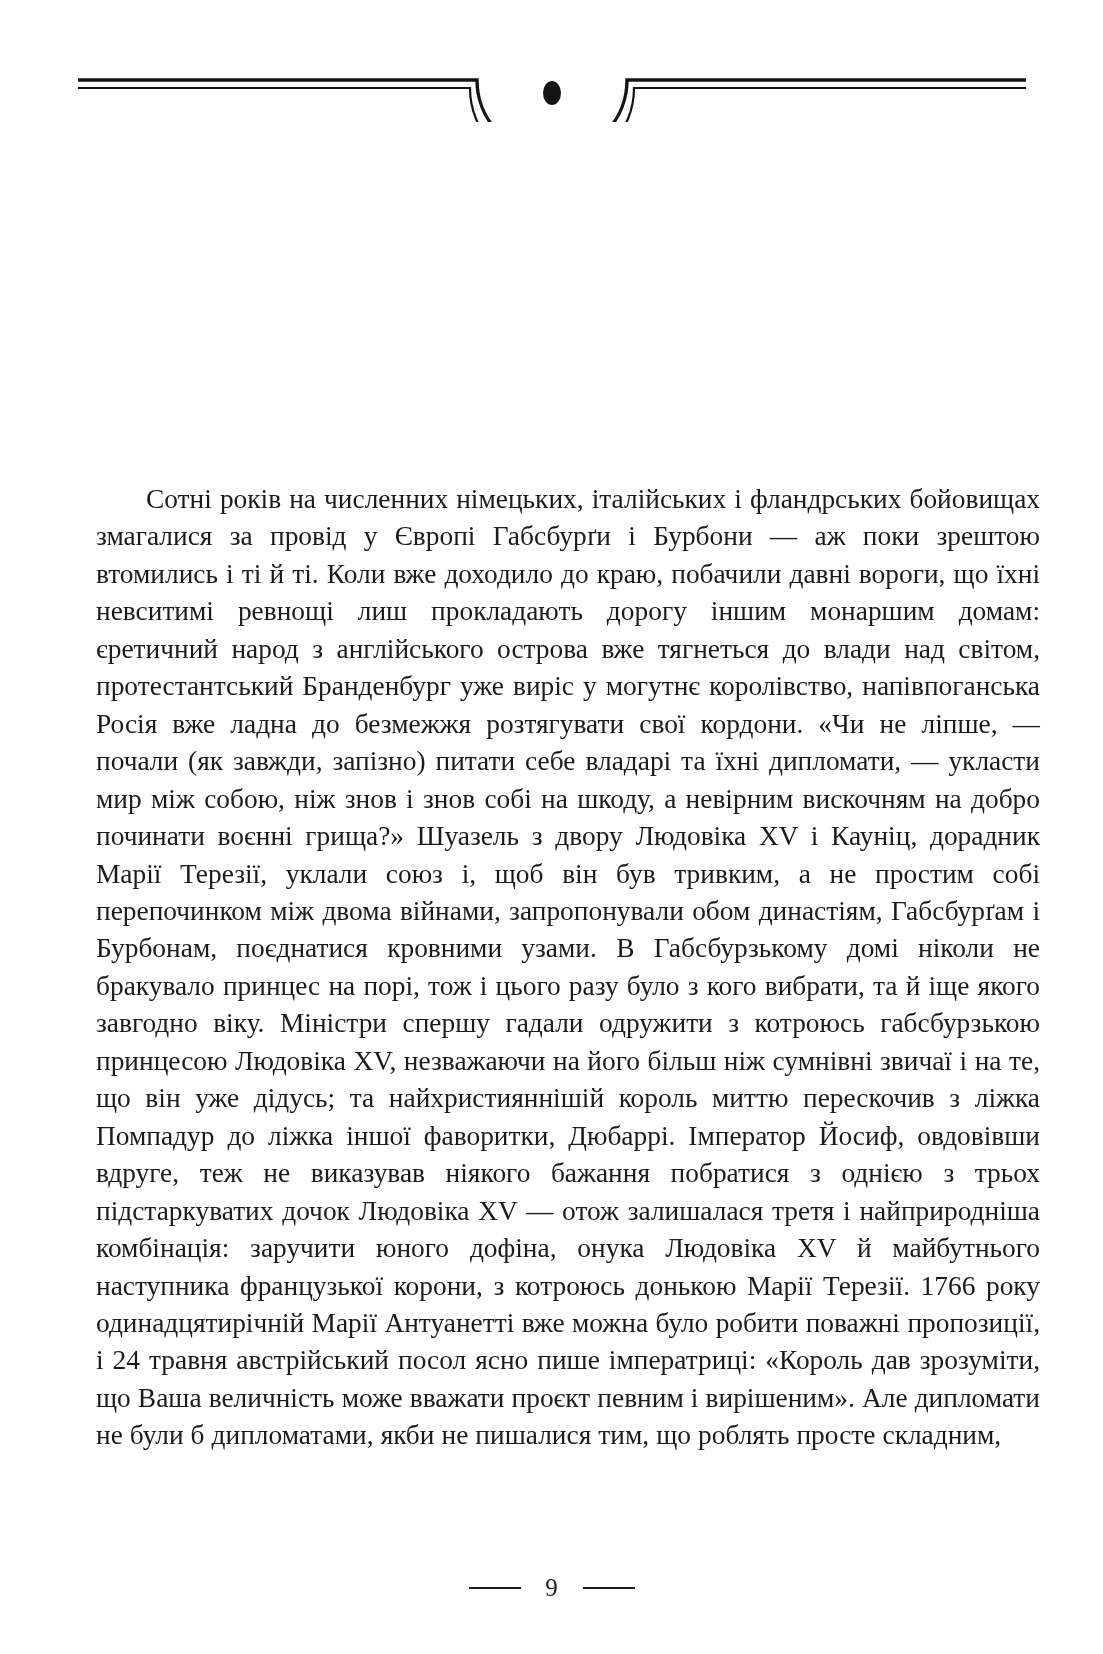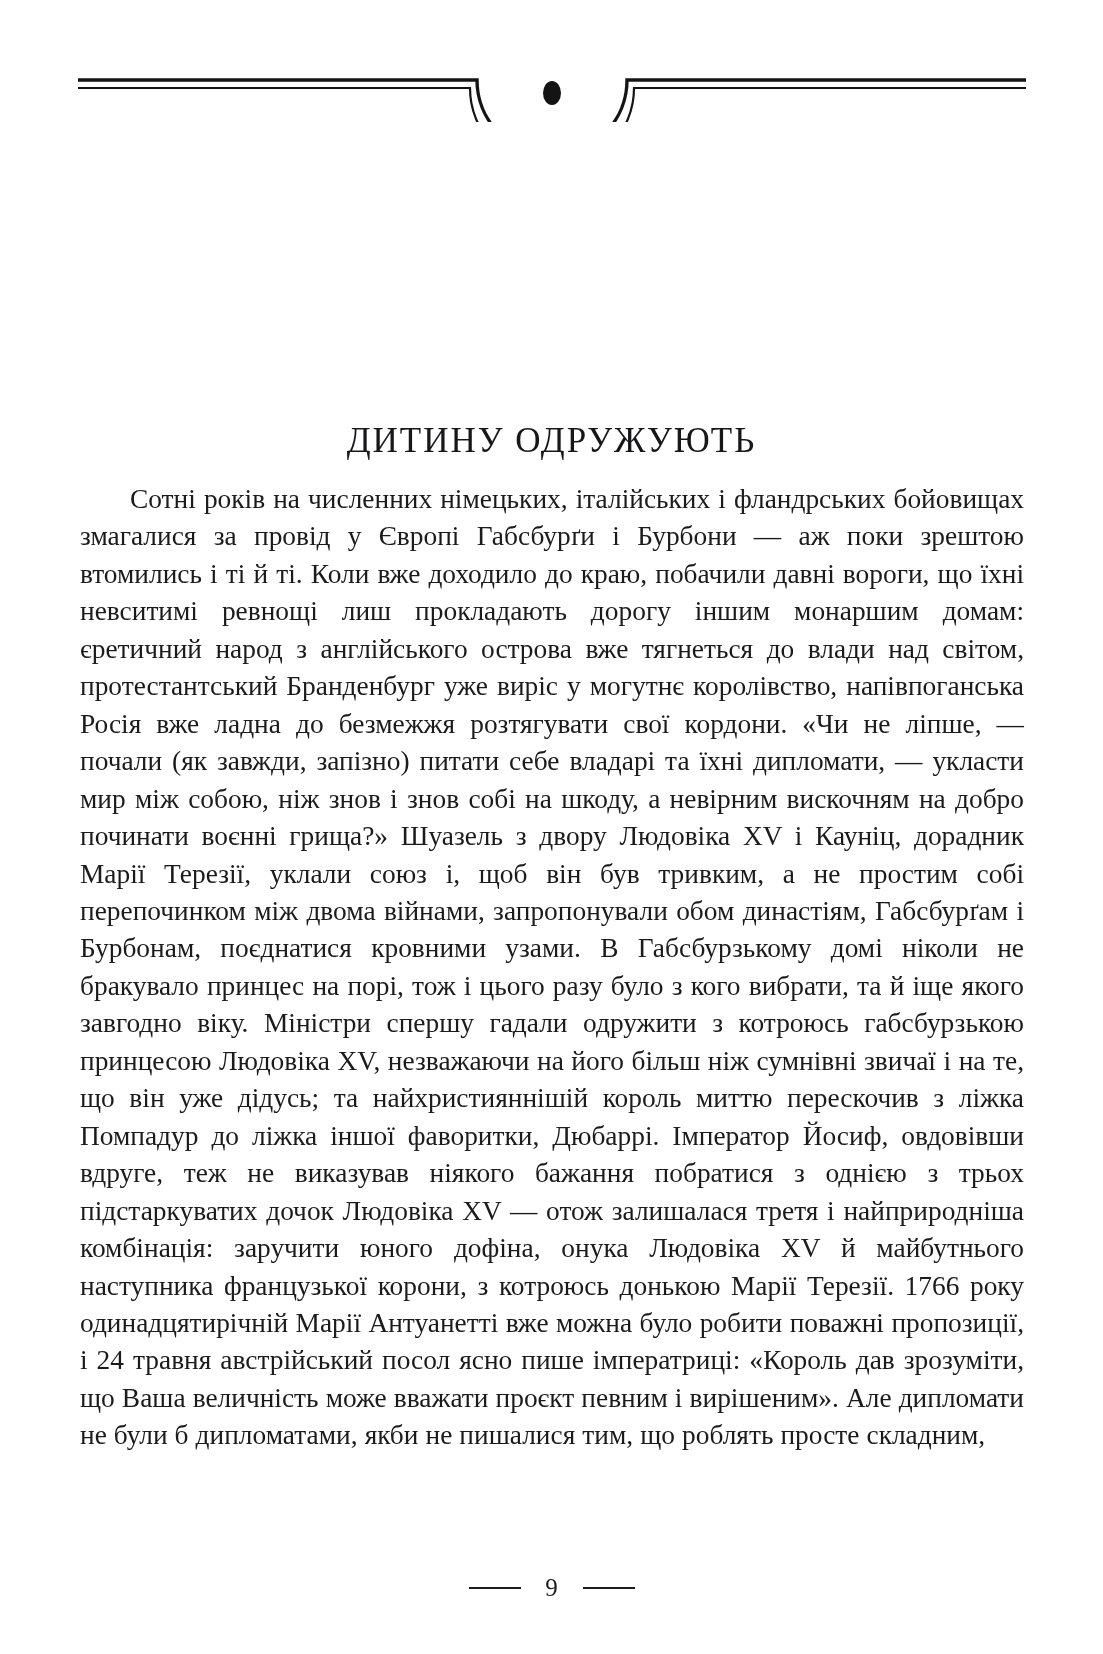--- a/index.html
+++ b/index.html
@@ -39,21 +39,21 @@
     line-height: 44px;
     letter-spacing: 2.0px;
     font-weight: 400;
     color: #17171a;
     white-space: nowrap;
   }
 
   
   .body-block {
     position: absolute;
-    left: 80px;
+    left: 96px;
     top: 481px;
     width: 944px;
   }
   .body-par {
     margin: 0;
     text-align: justify;
     text-justify: inter-word;
     text-indent: 50px;
     font-size: 27.4px;
     line-height: 37.45px;
@@ -97,21 +97,20 @@
     <svg viewBox="0 0 948 60" xmlns="http://www.w3.org/2000/svg" aria-hidden="true">
 
       <path d="M0,18 L399,18 A75,75 0 0 0 549,18 L948,18" fill="none" stroke="#141414" stroke-width="3.4"></path>
 
       <path d="M0,26 L392,26 A82,82 0 0 0 556,26 L948,26" fill="none" stroke="#141414" stroke-width="2.2"></path>
 
       <ellipse cx="474" cy="31" rx="9" ry="12" fill="#141414"></ellipse>
     </svg>
   </div>
 
-  <h1 class="chapter-title">ДИТИНУ ОДРУЖУЮТЬ</h1>
 
   <div class="body-block">
     <p class="body-par">Сотні років на численних німецьких, італійських і фландрських бойовищах змагалися за провід у Європі Габсбурґи і Бурбони — аж поки зрештою втомились і ті й ті. Коли вже доходило до краю, побачили давні вороги, що їхні невситимі ревнощі лиш прокладають дорогу іншим монаршим домам: єретичний народ з англійського острова вже тягнеться до влади над світом, протестантський Бранденбург уже виріс у могутнє королівство, напівпоганська Росія вже ладна до безмежжя розтягувати свої кордони. «Чи не ліпше, — почали (як завжди, запізно) питати себе владарі та їхні дипломати, — укласти мир між собою, ніж знов і знов собі на шкоду, а невірним вискочням на добро починати воєнні грища?» Шуазель з двору Людовіка XV і Кауніц, дорадник Марії Терезії, уклали союз і, щоб він був тривким, а не простим собі перепочинком між двома війнами, запропонували обом династіям, Габсбурґам і Бурбонам, поєднатися кровними узами. В Габсбурзькому домі ніколи не бракувало принцес на порі, тож і цього разу було з кого вибрати, та й іще якого завгодно віку. Міністри спершу гадали одружити з котроюсь габсбурзькою принцесою Людовіка XV, незважаючи на його більш ніж сумнівні звичаї і на те, що він уже дідусь; та найхристияннішій король миттю перескочив з ліжка Помпадур до ліжка іншої фаворитки, Дюбаррі. Імператор Йосиф, овдовівши вдруге, теж не виказував ніякого бажання побратися з однією з трьох підстаркуватих дочок Людовіка XV — отож залишалася третя і найприродніша комбінація: заручити юного дофіна, онука Людовіка XV й майбутнього наступника французької корони, з котроюсь донькою Марії Терезії. 1766 року одинадцятирічній Марії Антуанетті вже можна було робити поважні пропозиції, і 24 травня австрійський посол ясно пише імператриці: «Король дав зрозуміти, що Ваша величність може вважати проєкт певним і вирішеним». Але дипломати не були б дипломатами, якби не пишалися тим, що роблять просте складним,</p>
   </div>
 
   <div class="footer">
     <span class="rule"></span>
     <span class="page-number">9</span>
     <span class="rule"></span>
   </div>

